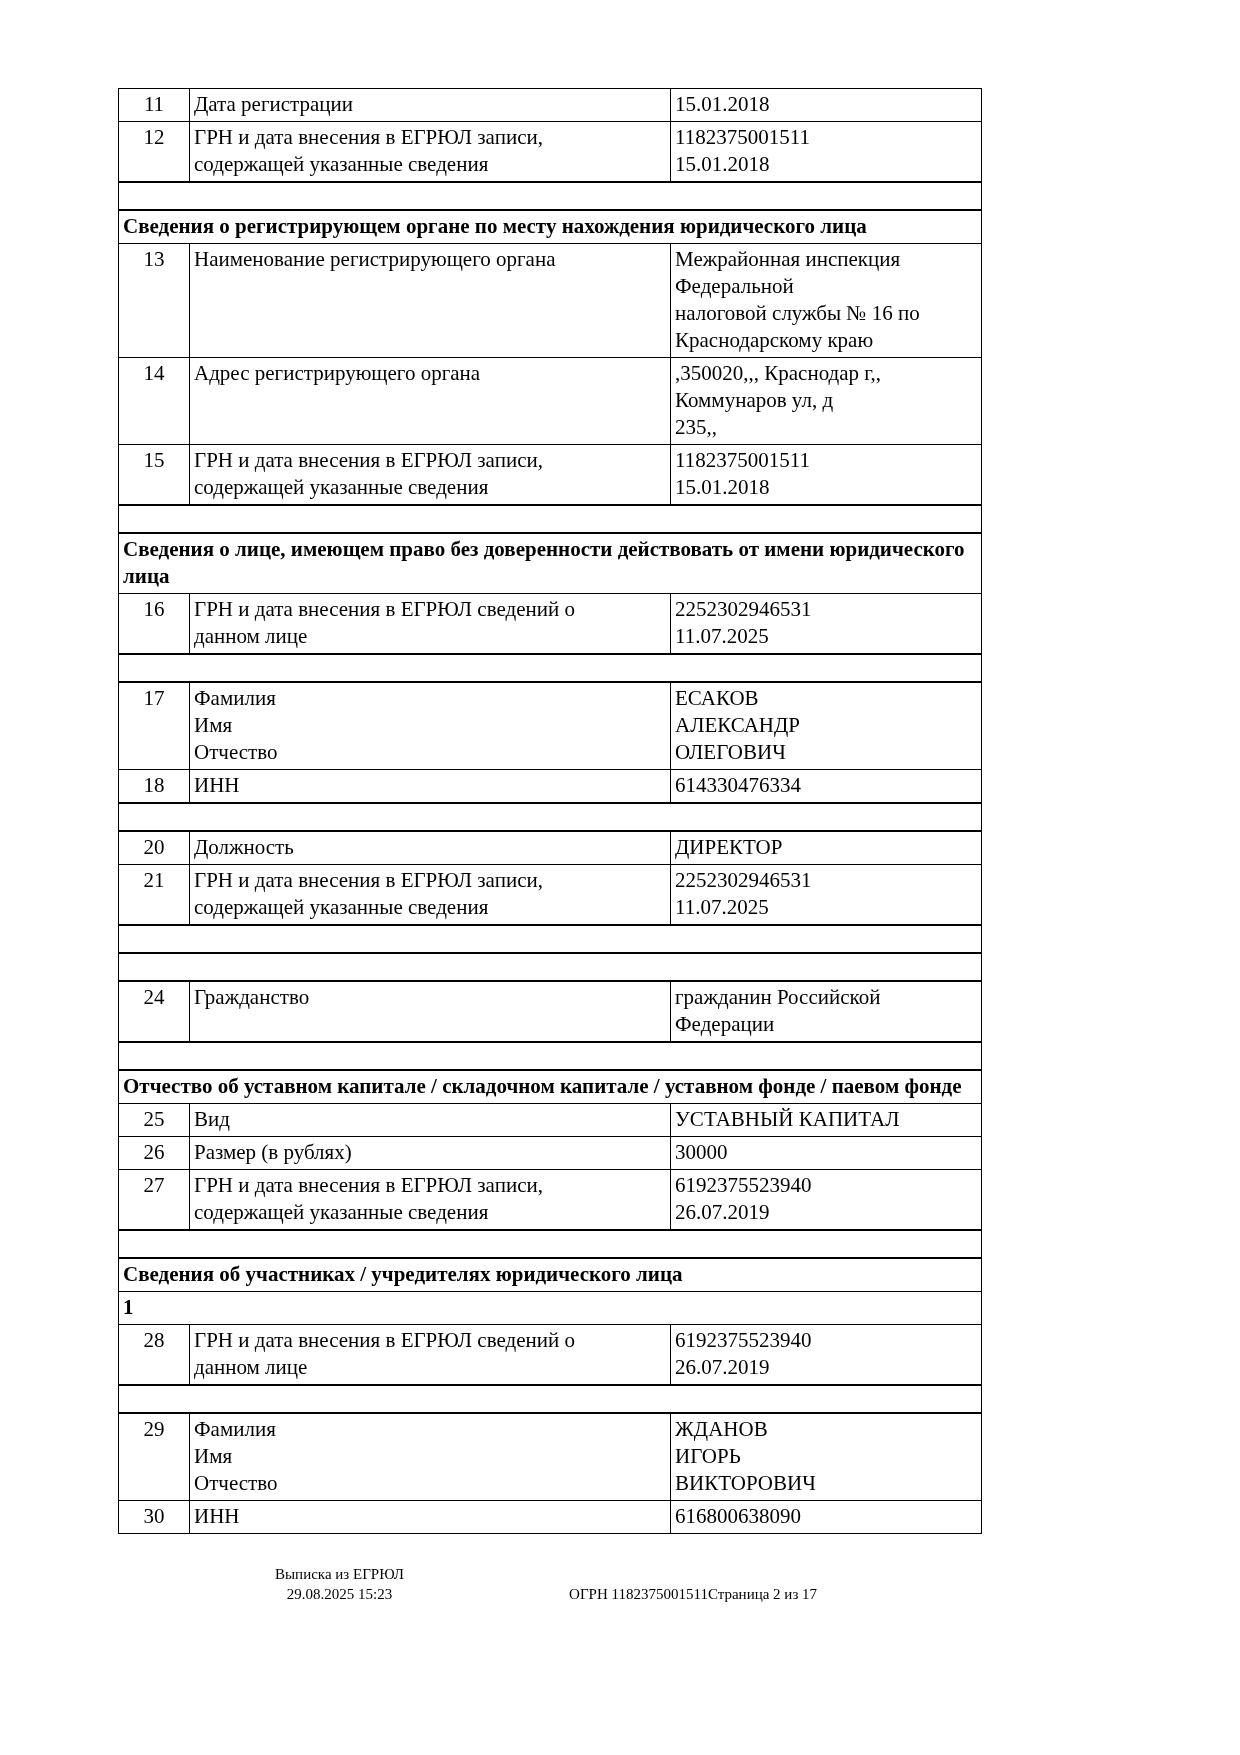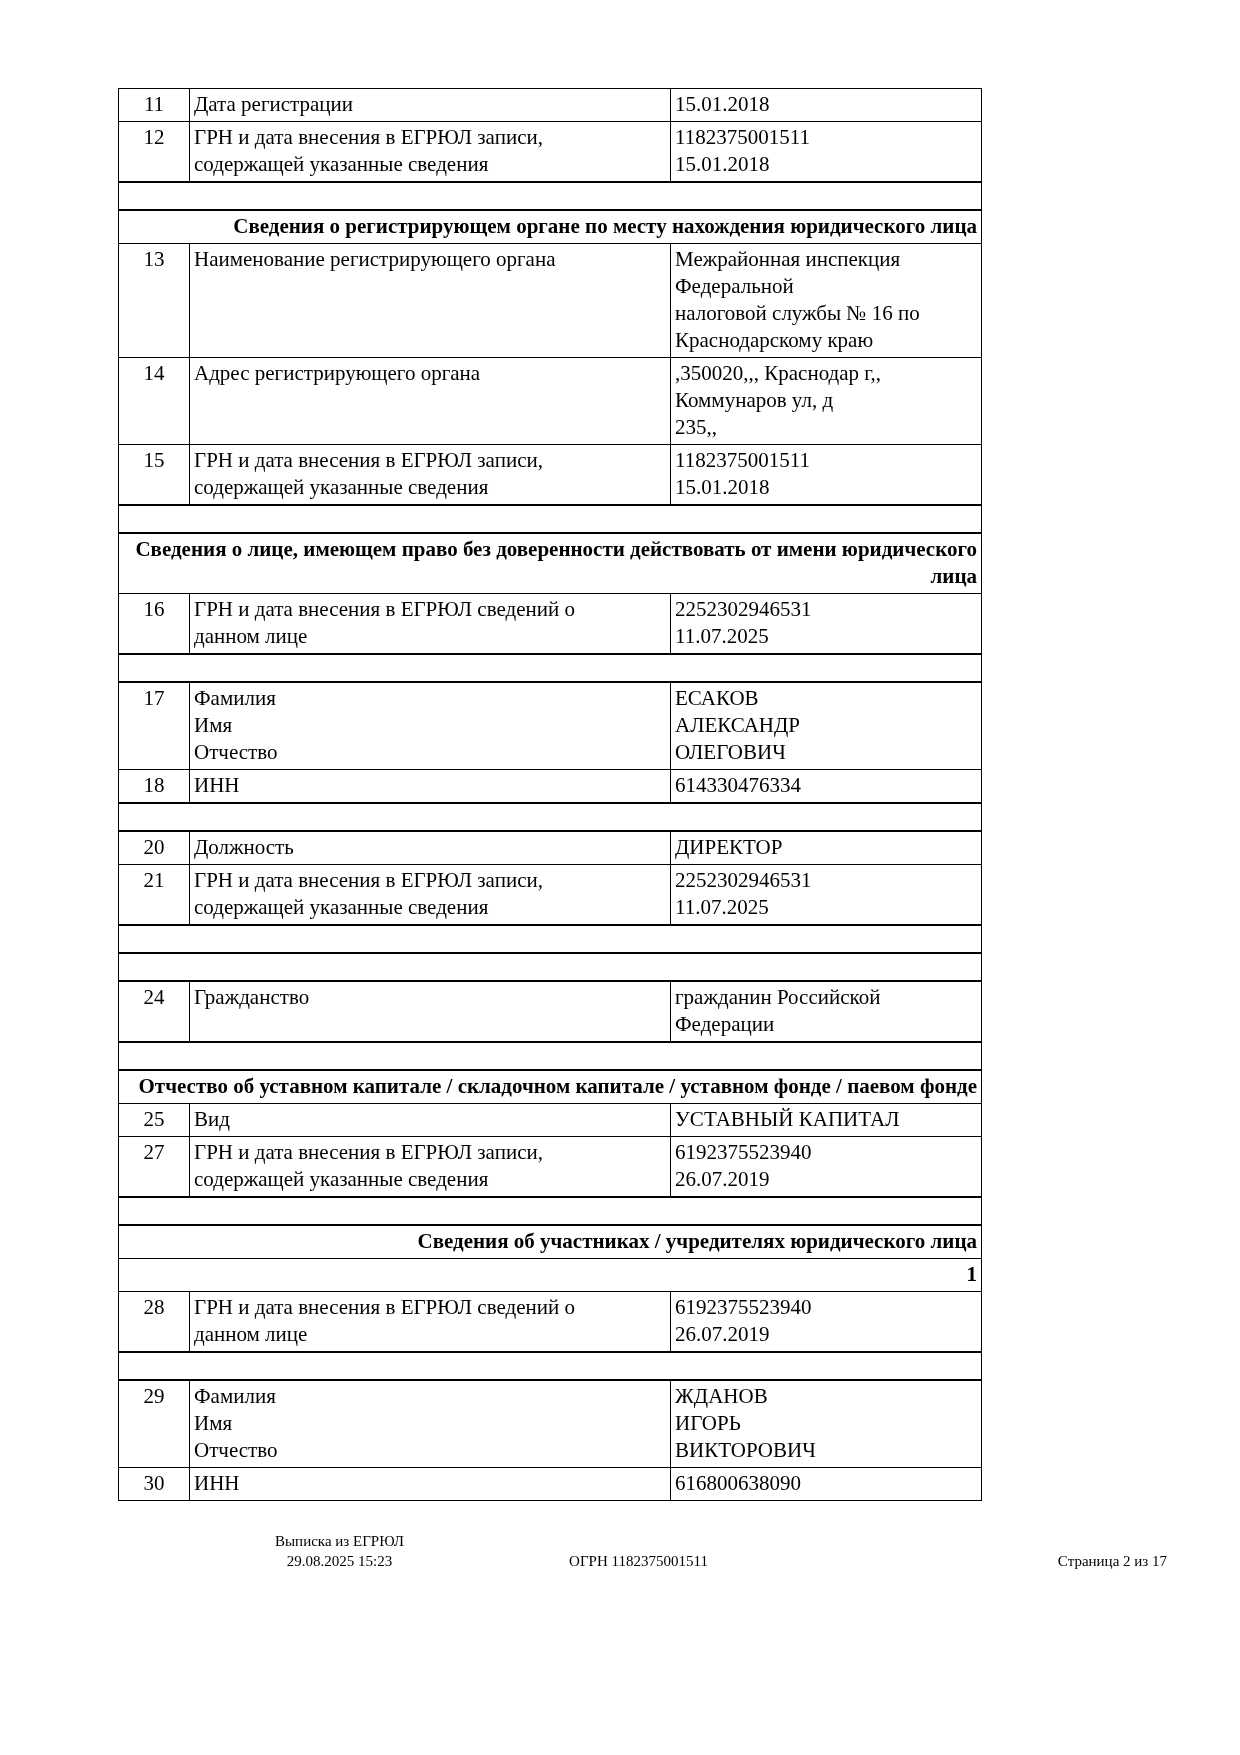--- a/index.html
+++ b/index.html
@@ -27,39 +27,39 @@
     line-height: 27px;
     white-space: pre-line;
   }
   td.num {
     text-align: center;
     padding-left: 2px;
     padding-right: 2px;
   }
   td.sec {
     font-weight: bold;
-    text-align: right;
+    text-align: left;
     margin-left: 43px;
   }
   .spacer {
     height: 28px;
     border: 1px solid #000000;
   }
   .footer {
     margin: 30px 0 0 -8px;
     width: 1057px;
     display: grid;
     grid-template-columns: 1fr auto 1fr;
     align-items: end;
     font-size: 15px;
     line-height: 20px;
   }
   .footer .left { text-align: center; }
   .footer .center { text-align: center; }
-  .footer .right { text-align: right; }
+  .footer .right { text-align: left; }
 </style>
 </head>
 <body>
 
 <div class="doc">
 
   <table class="block">
     <colgroup>
         <col style="width:71px">
         <col style="width:481px">
@@ -218,20 +218,25 @@
         <col>
       </colgroup>
     <tbody>
         <tr>
       <td class="sec" colspan="3">Отчество об уставном капитале / складочном капитале / уставном фонде / паевом фонде</td>
     </tr>
     <tr>
       <td class="num">25</td>
       <td>Вид</td>
       <td>УСТАВНЫЙ КАПИТАЛ</td>
+    </tr>
+    <tr>
+      <td class="num">26</td>
+      <td>Размер (в рублях)</td>
+      <td>30000</td>
     </tr>
     <tr>
       <td class="num">27</td>
       <td>ГРН и дата внесения в ЕГРЮЛ записи,
 содержащей указанные сведения</td>
       <td>6192375523940
 26.07.2019</td>
     </tr>
   </tbody>
     </table>

